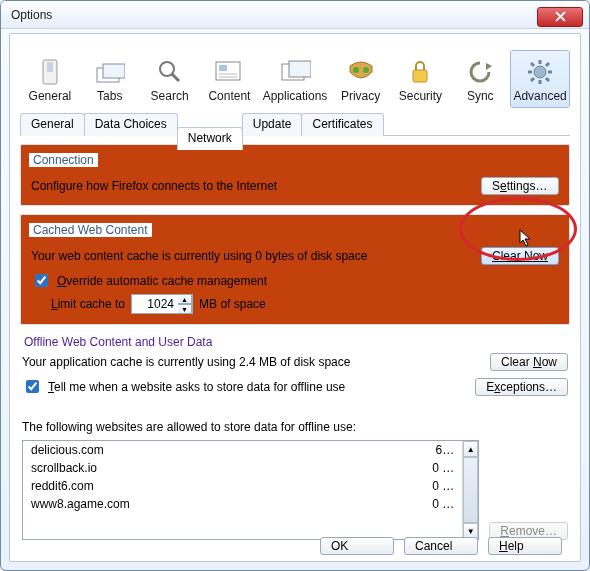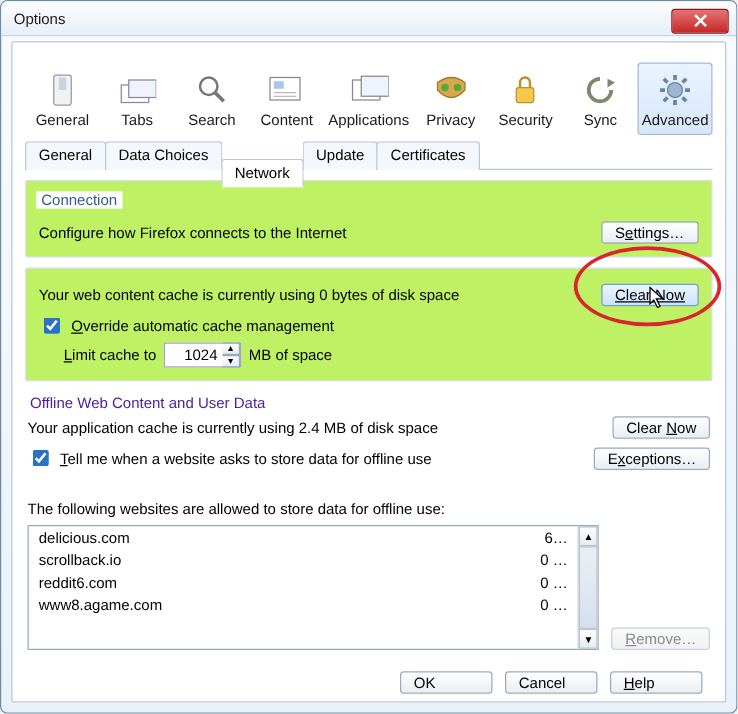--- a/index.html
+++ b/index.html
@@ -39,21 +39,21 @@
   .tbitem .lbl { color:#1a1a1a; }
   .tabstrip { display:flex; border-bottom:1px solid #b9c7d8; margin-top:2px; }
   .tab {
     padding: 3px 10px 4px; border:1px solid #b9c7d8; border-bottom:none;
     background:#f4f8fc; margin-right:-1px; position:relative; top:1px;
     border-top-left-radius:3px; border-top-right-radius:3px; cursor:pointer;
   }
   .tab.active { background:#fff; top:15px; border-bottom:1px solid #fff; }
   .section {
     border:1px solid #d6dee8; border-radius:2px; margin-top:8px; padding:8px 10px 10px;
-    background:#bef264;
+    background:#c2410c;
   }
   .section > .legend { color:#3a5b86; margin:-14px 0 6px -2px; background:#fff; display:inline-block; padding:0 4px; }
   .rowflex { display:flex; align-items:center; justify-content:space-between; margin-top:4px; }
   .btn {
     min-width:78px; height:18px; padding:0 10px;
     background:linear-gradient(#fefefe,#e9eef4); border:1px solid #9aaabd; border-radius:3px;
     cursor:pointer; display:inline-flex;align-items:center;justify-content:flex-start;
   }
   .btn.blue { background:linear-gradient(#eaf4ff,#cde3fb); border-color:#6fa0d6; }
   .btn.disabled { color:#8a8a8a; border-color:#c9d0d8; background:linear-gradient(#fafafa,#f0f2f5); cursor:default;}
@@ -207,20 +207,21 @@
       <div class="legend">Connection</div>
       <div class="rowflex">
         <span>Configure how Firefox connects to the Internet</span>
         <button class="btn">
           <span>S<span class="und">e</span>ttings…</span>
         </button>
       </div>
     </div>
 
     <div class="section" style="position:relative;">
+      <div class="legend">Cached Web Content</div>
       <div class="rowflex">
         <span>Your web content cache is currently using 0 bytes of disk space</span>
         <button class="btn blue">
           <span><span class="und">Clear Now</span></span>
         </button>
       </div>
       <label class="chk">
         <input type="checkbox" checked="" style="">
         <span><span class="und">O</span><span>verride automatic cache management</span></span>
       </label>

